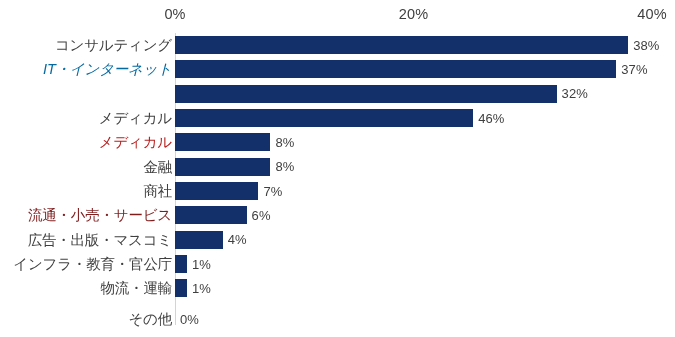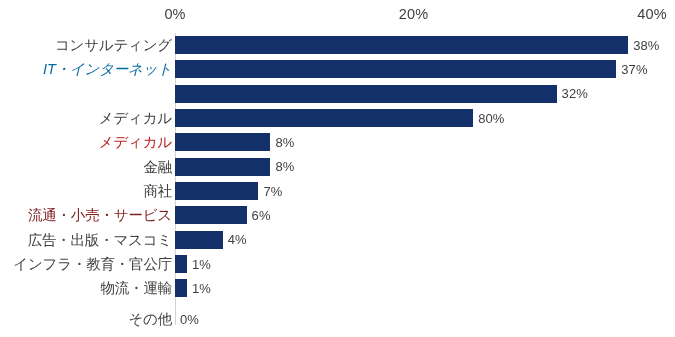--- a/index.html
+++ b/index.html
@@ -124,21 +124,21 @@
       <div class="bar-row" style="top: 48.6667px; height: 24.3333px;">
         <div class="bar-wrap" style="left: 175px;">
           <div class="bar" style="width: 381.6px; background: rgb(19, 48, 107);"></div>
           <div class="bar-value" style="color: rgb(63, 63, 63);">32%</div>
         </div>
       </div>
       <div class="bar-row" style="top: 73px; height: 24.3333px;">
         <div class="row-label" style="color: rgb(63, 63, 63);">メディカル</div>
         <div class="bar-wrap" style="left: 175px;">
           <div class="bar" style="width: 298.125px; background: rgb(19, 48, 107);"></div>
-          <div class="bar-value" style="color: rgb(63, 63, 63);">80%</div>
+          <div class="bar-value" style="color: rgb(63, 63, 63);">46%</div>
         </div>
       </div>
       <div class="bar-row" style="top: 97.3333px; height: 24.3333px;">
         <div class="row-label" style="color: #b91c1c;">メディカル</div>
         <div class="bar-wrap" style="left: 175px;">
           <div class="bar" style="width: 95.4px; background: rgb(19, 48, 107);"></div>
           <div class="bar-value" style="color: rgb(63, 63, 63);">8%</div>
         </div>
       </div>
       <div class="bar-row" style="top: 121.667px; height: 24.3333px;">

